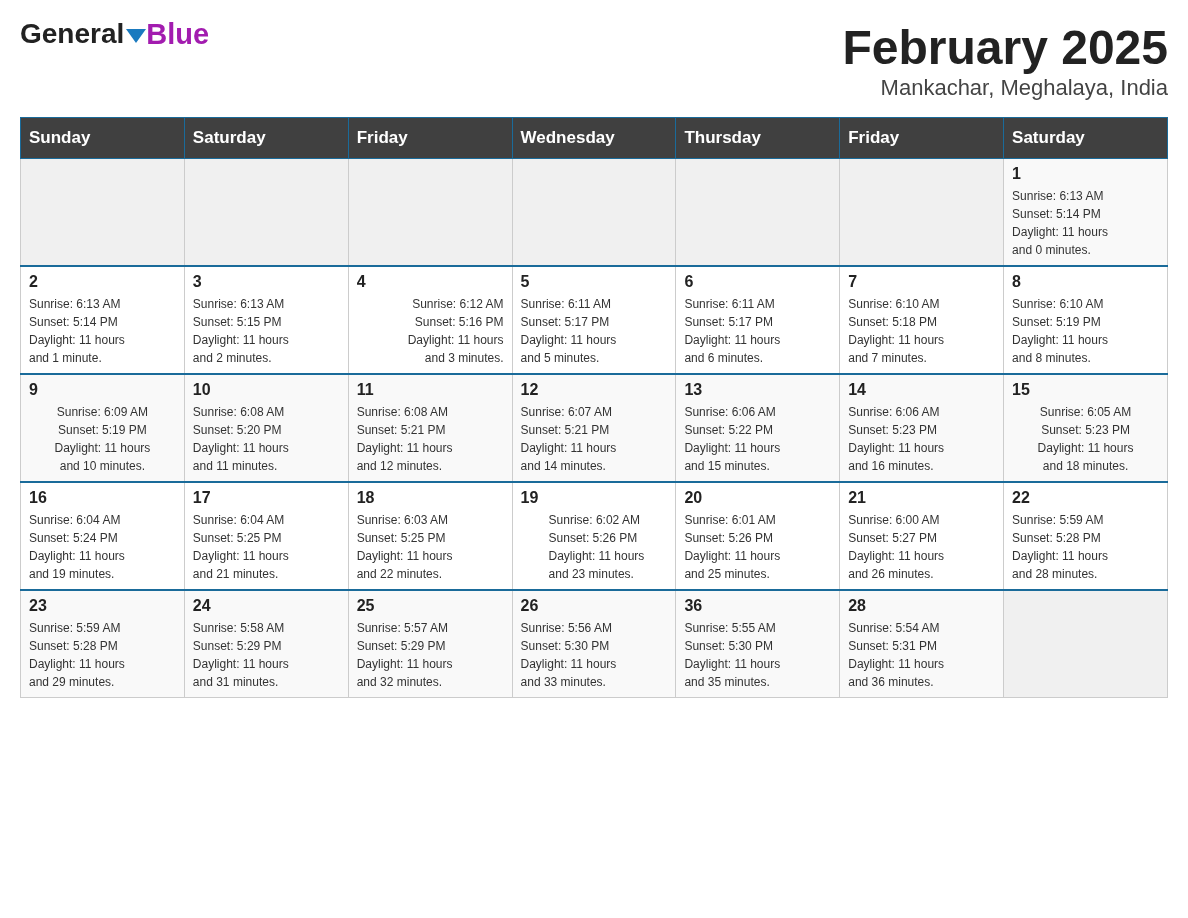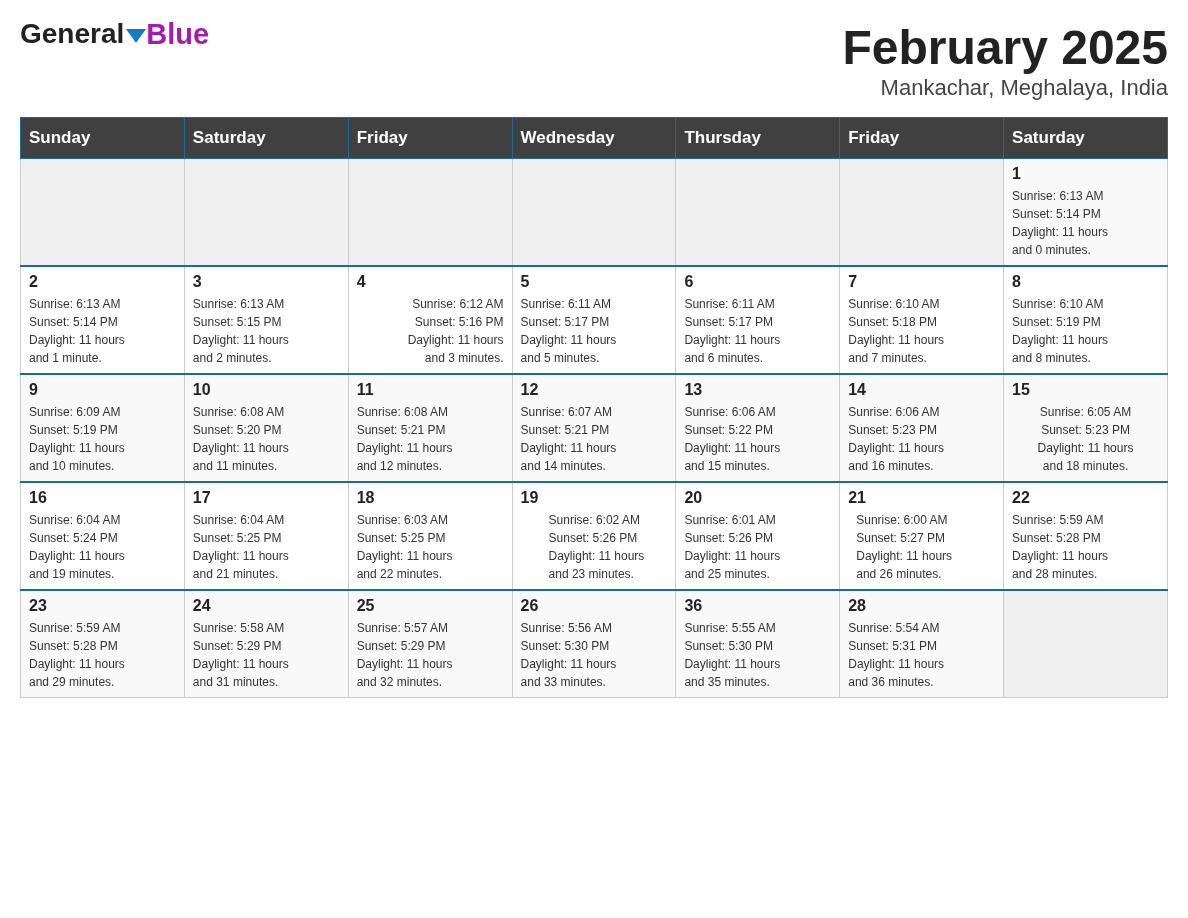--- a/index.html
+++ b/index.html
@@ -194,21 +194,21 @@
           <div class="day-num">8</div>
           <div class="day-info" style="white-space: pre-line;">Sunrise: 6:10 AM
 Sunset: 5:19 PM
 Daylight: 11 hours
 and 8 minutes.</div>
         </td>
       </tr>
       <tr class="row-divider">
         <td>
           <div class="day-num">9</div>
-          <div class="day-info" style="white-space: pre-line;">Sunrise: 6:09 AM
+          <div class="day-info" style="white-space: pre-line; text-align: center;">Sunrise: 6:09 AM
 Sunset: 5:19 PM
 Daylight: 11 hours
 and 10 minutes.</div>
         </td>
         <td>
           <div class="day-num">10</div>
           <div class="day-info" style="white-space: pre-line;">Sunrise: 6:08 AM
 Sunset: 5:20 PM
 Daylight: 11 hours
 and 11 minutes.</div>
@@ -280,21 +280,21 @@
         </td>
         <td>
           <div class="day-num">20</div>
           <div class="day-info" style="white-space: pre-line;">Sunrise: 6:01 AM
 Sunset: 5:26 PM
 Daylight: 11 hours
 and 25 minutes.</div>
         </td>
         <td>
           <div class="day-num">21</div>
-          <div class="day-info" style="white-space: pre-line; margin-left: 8px;">Sunrise: 6:00 AM
+          <div class="day-info" style="white-space: pre-line;">Sunrise: 6:00 AM
 Sunset: 5:27 PM
 Daylight: 11 hours
 and 26 minutes.</div>
         </td>
         <td>
           <div class="day-num">22</div>
           <div class="day-info" style="white-space: pre-line;">Sunrise: 5:59 AM
 Sunset: 5:28 PM
 Daylight: 11 hours
 and 28 minutes.</div>

